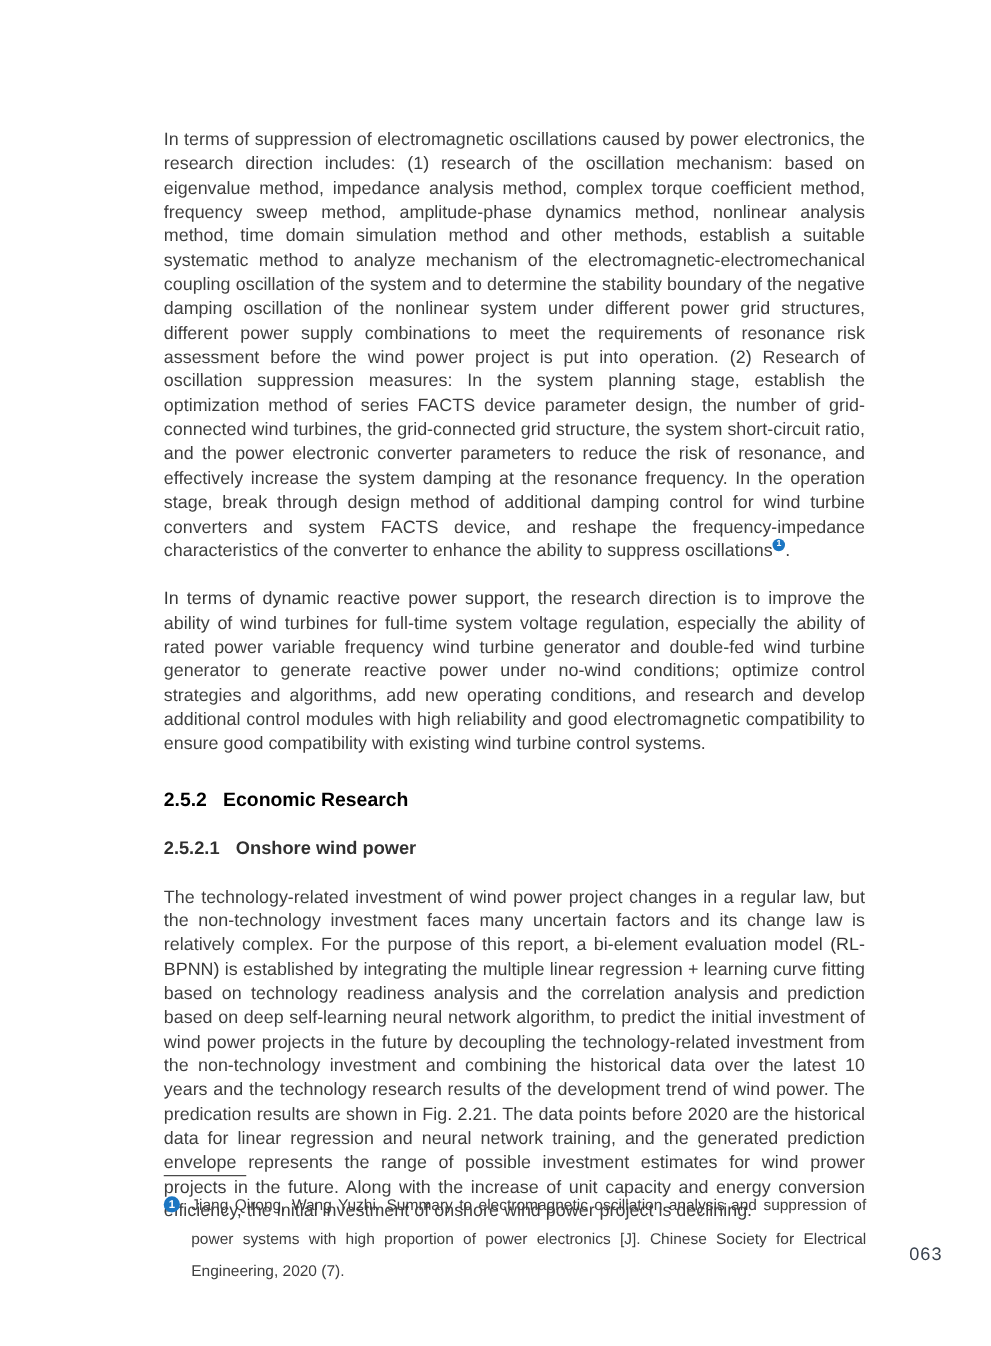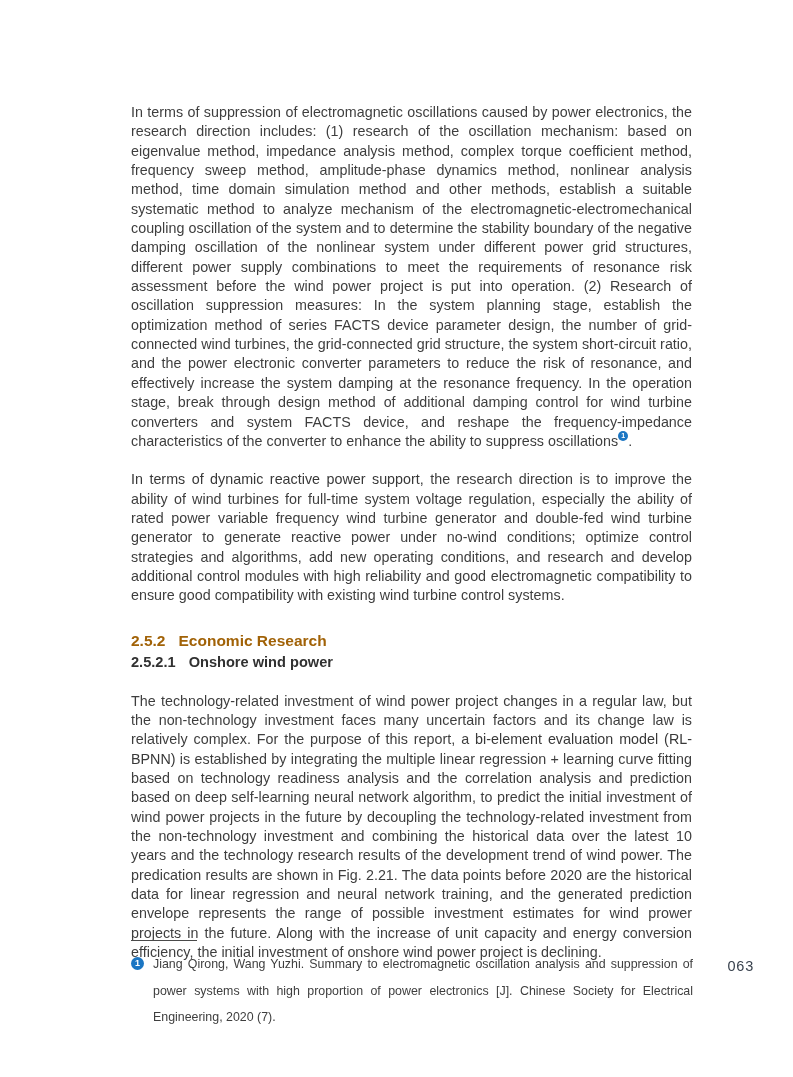--- a/index.html
+++ b/index.html
@@ -45,29 +45,29 @@
     line-height: 10px;
     text-align: center;
     vertical-align: super;
     position: relative;
     top: -2px;
     font-weight: bold;
   }
   .h-main {
     font-size: 15.5px;
     font-weight: bold;
-    color: #a16207;
+    color: #000000;
     margin-top: 26px;
     margin-bottom: 0;
   }
   .h-sub {
     font-size: 14.6px;
     font-weight: bold;
     color: #313131;
-    margin-top: 4px;
+    margin-top: 21px;
     margin-bottom: 22px;
   }
   .h-num { margin-right: 13px; }
   .footnote-block {
     position: absolute;
     left: 131px;
     top: 940px;
     width: 562px;
   }
   .fn-rule {
@@ -92,21 +92,21 @@
     color: #ffffff;
     border-radius: 50%;
     font-size: 9px;
     line-height: 13px;
     text-align: center;
     font-weight: bold;
   }
   .page-number {
     position: absolute;
     right: 39px;
-    top: 958px;
+    top: 996px;
     font-size: 14.5px;
     letter-spacing: 0.8px;
     color: #39424e;
   }
 </style>
 </head>
 <body>
 
 <div class="page">
 

